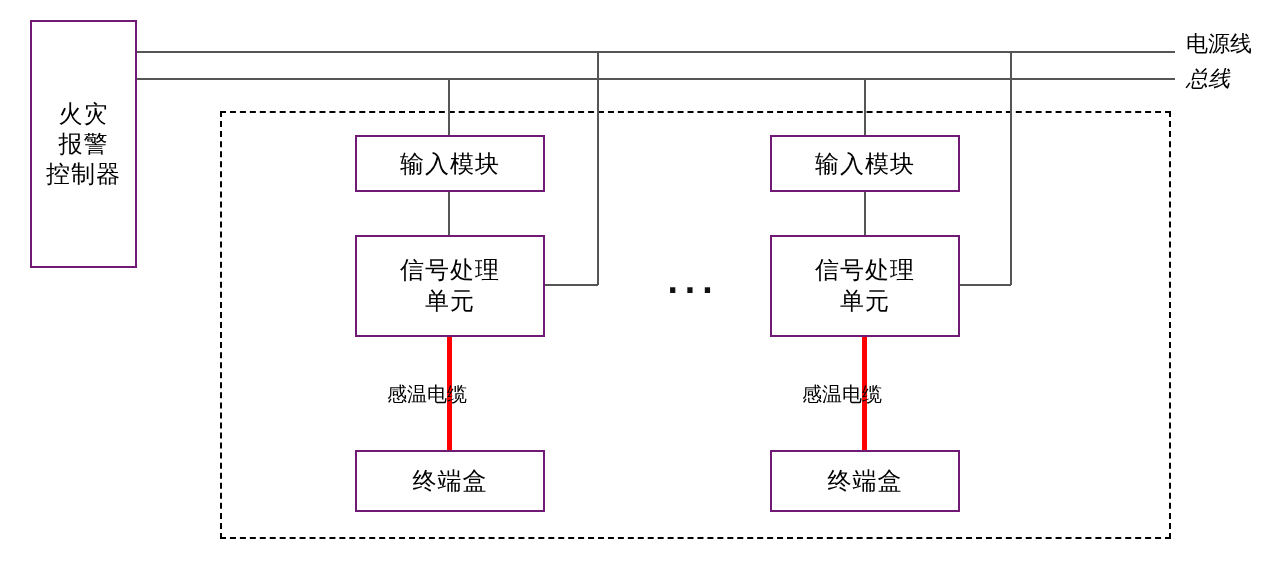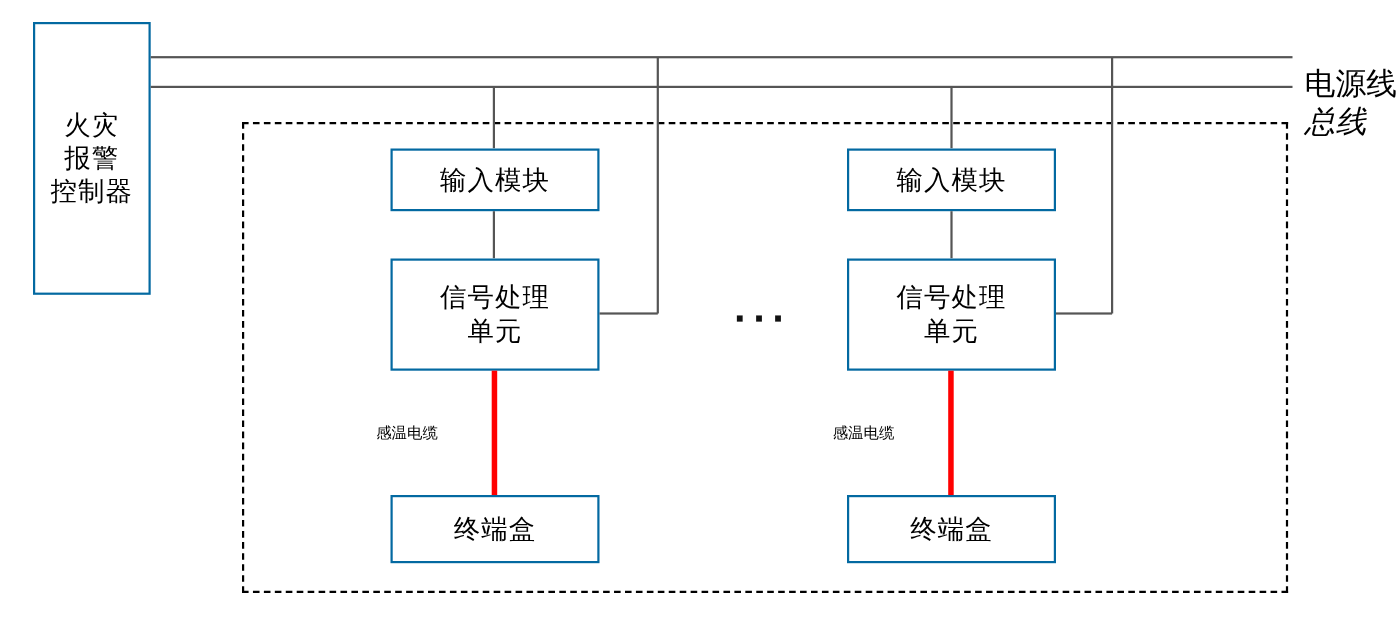--- a/index.html
+++ b/index.html
@@ -6,54 +6,54 @@
   .canvas{
     position:relative;
     width:1273px;height:574px;
     background:#ffffff;
     font-family:"DejaVu Sans","Liberation Sans",sans-serif;
     color:#000;
     overflow:hidden;
   }
   .box{
     position:absolute;
-    border:2px solid #0369a1;
+    border:2px solid #701a75;
     background:#fff;
     display:flex;align-items:center;justify-content:center;
     text-align:center;
     box-sizing:border-box;
     font-size:24px;
     letter-spacing:1px;
   }
   .multiline{white-space:pre-line;line-height:31px;}
   .hline{position:absolute;height:1.6px;background:#555;}
   .vline{position:absolute;width:1.6px;background:#555;}
   .dashed-zone{
     position:absolute;
     border:2px dashed #000;
     box-sizing:border-box;
     background:transparent;
   }
   .edge-label{
     position:absolute;
-    font-size:28px;
+    font-size:22px;
     line-height:26px;
     white-space:nowrap;
-    margin-top:32px;
   }
   .cable{
     position:absolute;
     width:5px;
     background:#ff0000;
   }
   .cable-label{
     position:absolute;
-    font-size:14px;
+    font-size:20px;
     line-height:22px;
     white-space:nowrap;
+    margin-left:45px;
   }
   .ellipsis{
     position:absolute;
     font-size:30px;
     font-weight:bold;
     letter-spacing:6px;
     line-height:34px;
     color:#111;
   }
 

